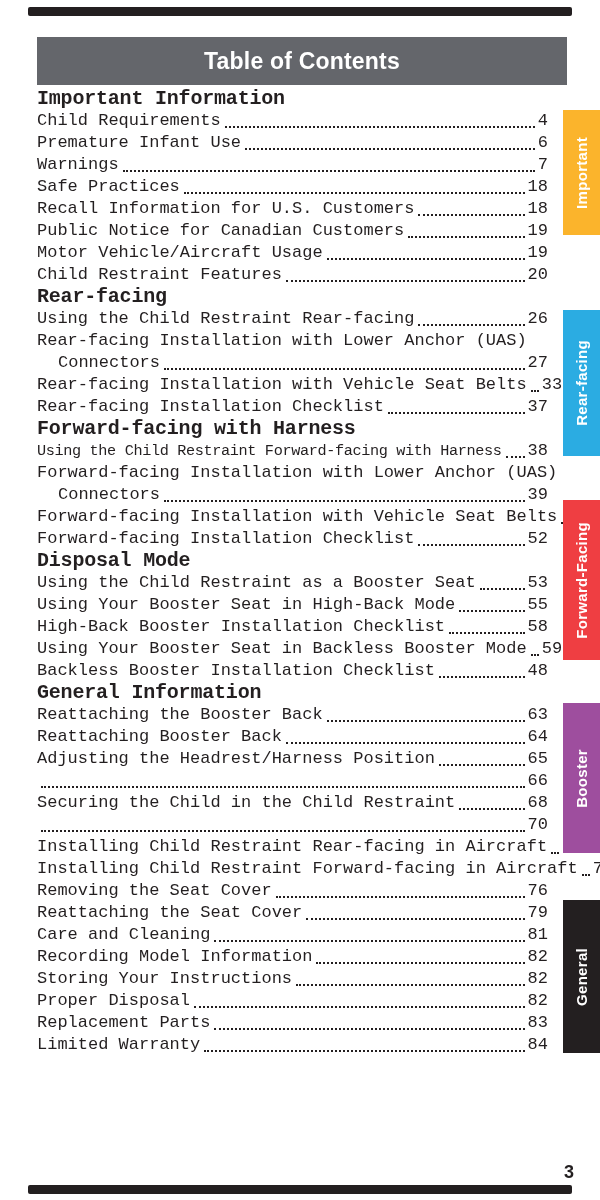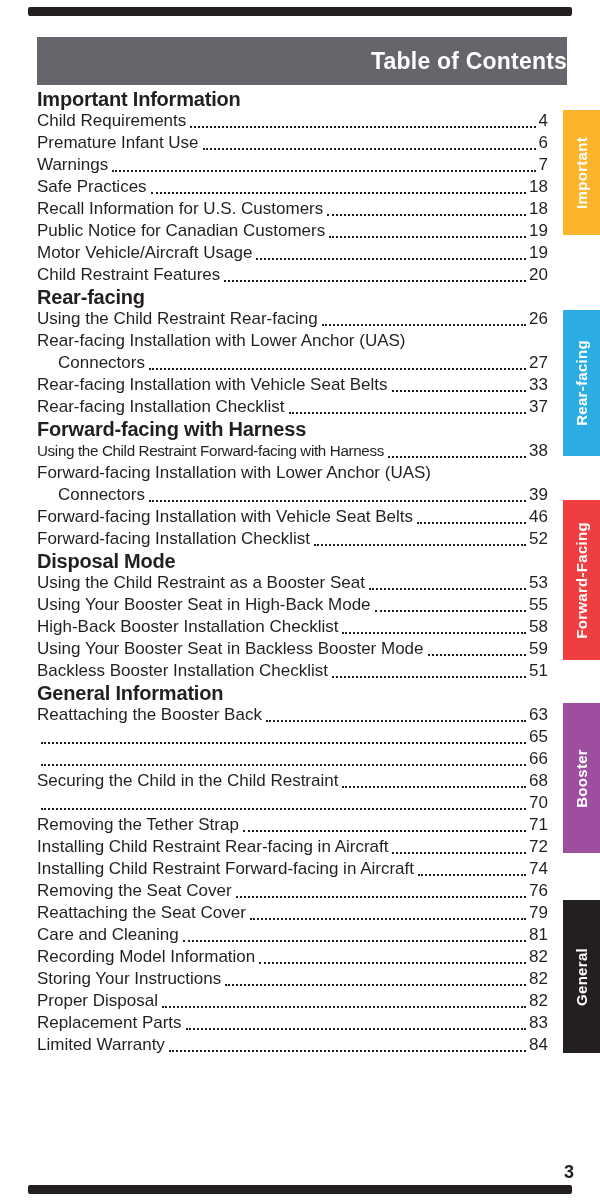--- a/index.html
+++ b/index.html
@@ -16,30 +16,31 @@
   .edge-bar {
     position: absolute; left: 28px; width: 544px; height: 9px;
     background: #231f20; border-radius: 2px;
   }
   .edge-bar.top { top: 7px; }
   .edge-bar.bottom { top: 1185px; }
 
   
   .header {
     position: absolute; left: 37px; top: 37px; width: 530px; height: 48px;
-    display: flex; align-items: center; justify-content: flex-end;
+    display: flex; align-items: center; justify-content: center;
   }
   .header .title {
     color: #ffffff; font-size: 23px; font-weight: 800; letter-spacing: 0.2px;
   }
 
   
   .content {
     position: absolute; left: 37px; top: 88px; width: 511px;
     color: #231f20;
+    font-family: Liberation Mono, monospace;
   }
   .heading {
     font-size: 20px; font-weight: 900; letter-spacing: -0.2px;
     line-height: 22px; height: 22px; white-space: nowrap;
   }
   .row {
     display: flex; font-size: 17px; line-height: 22px; height: 22px;
   }
   .row .t { white-space: nowrap; }
   .row .leader {
@@ -190,49 +191,50 @@
         <span class="p">58</span>
       </div>
       <div class="row">
         <span class="t">Using Your Booster Seat in Backless Booster Mode</span>
         <span class="leader"></span>
         <span class="p">59</span>
       </div>
       <div class="row">
         <span class="t">Backless Booster Installation Checklist</span>
         <span class="leader"></span>
-        <span class="p">51</span>
+        <span class="p">48</span>
       </div>
       <div class="heading">General Information</div>
       <div class="row">
         <span class="t">Reattaching the Booster Back</span>
         <span class="leader"></span>
         <span class="p">63</span>
       </div>
       <div class="row">
+        <span class="t">Reattaching Booster Back</span>
+        <span class="leader"></span>
+        <span class="p">64</span>
+      </div>
+      <div class="row">
+        <span class="t">Adjusting the Headrest/Harness Position</span>
         <span class="leader"></span>
         <span class="p">65</span>
       </div>
       <div class="row">
         <span class="leader"></span>
         <span class="p">66</span>
       </div>
       <div class="row">
         <span class="t">Securing the Child in the Child Restraint</span>
         <span class="leader"></span>
         <span class="p">68</span>
       </div>
       <div class="row">
         <span class="leader"></span>
         <span class="p">70</span>
-      </div>
-      <div class="row">
-        <span class="t">Removing the Tether Strap</span>
-        <span class="leader"></span>
-        <span class="p">71</span>
       </div>
       <div class="row">
         <span class="t">Installing Child Restraint Rear-facing in Aircraft</span>
         <span class="leader"></span>
         <span class="p">72</span>
       </div>
       <div class="row">
         <span class="t">Installing Child Restraint Forward-facing in Aircraft</span>
         <span class="leader"></span>
         <span class="p">74</span>

